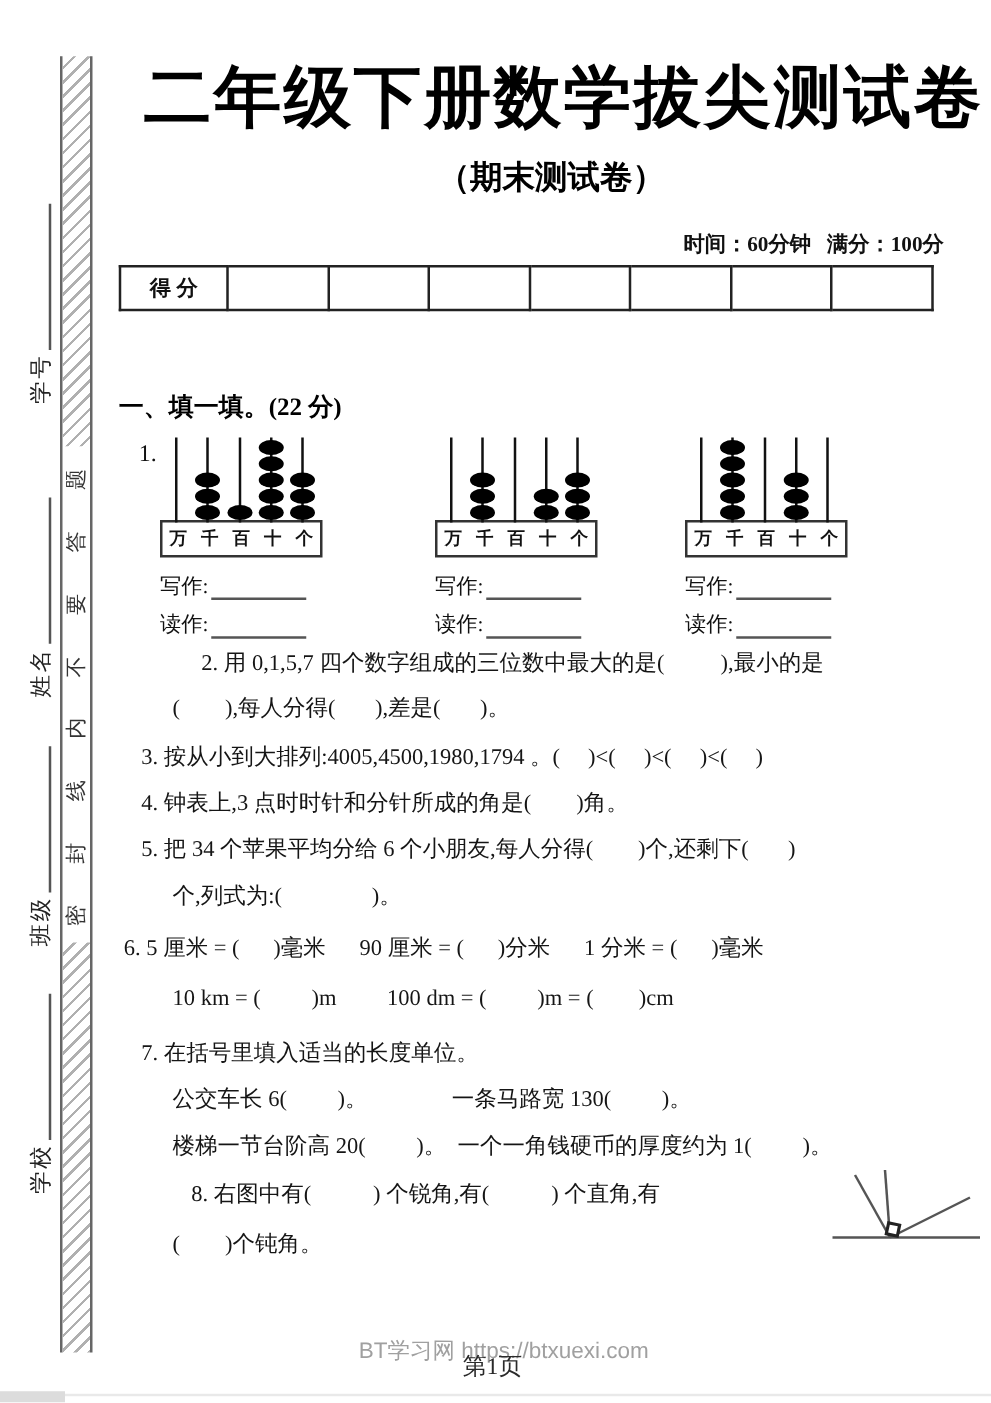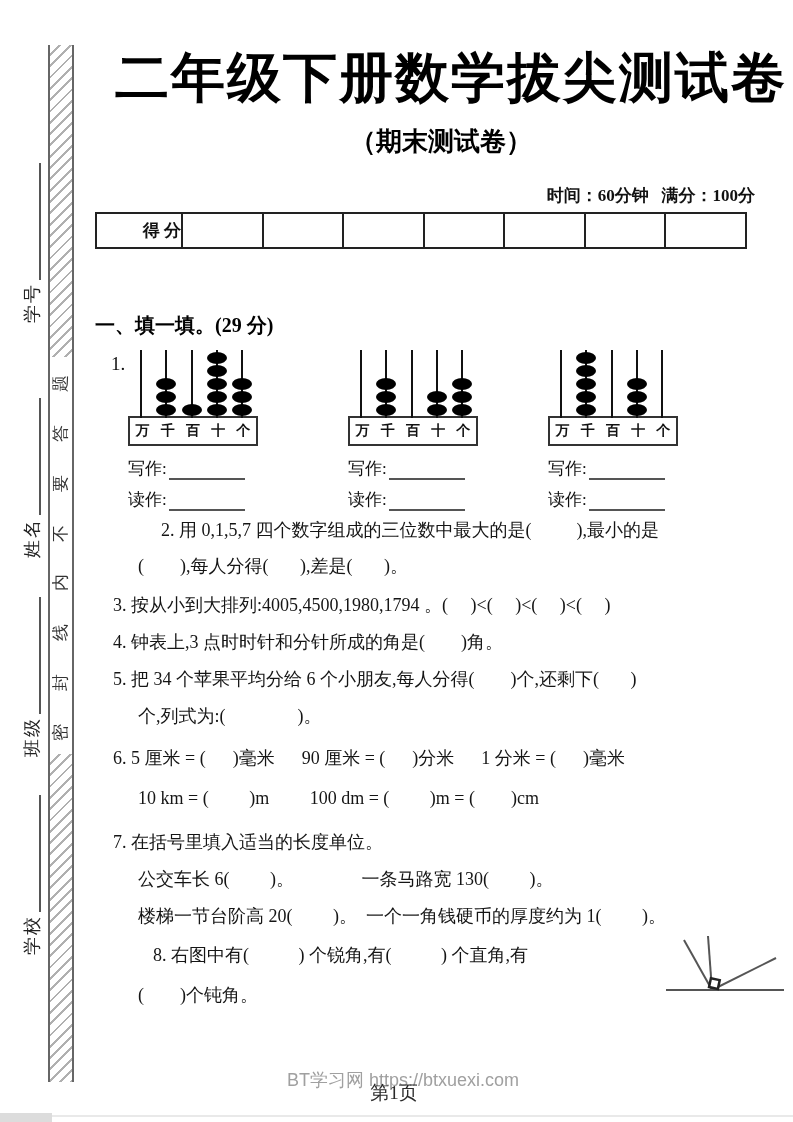--- a/index.html
+++ b/index.html
@@ -26,21 +26,21 @@
       font-size:26px;font-weight:900;color:#000;white-space:nowrap;}
   .meta{position:absolute;left:0;top:184px;width:660px;text-align:right;
       font-size:17px;font-weight:bold;color:#111;white-space:pre;}
   
   .score-table{position:absolute;left:0;top:212px;width:652px;border-collapse:collapse;
       table-layout:fixed;}
   .score-table col.c0{width:86px;}
   .score-table th,.score-table td{border:2px solid #222;font-size:17px;font-weight:bold;
       text-align:center;padding:0;color:#111;}
   .score-table tr.r1 th{height:29px;}
-  .score-table tr.r2 th,.score-table tr.r2 td{height:33px;text-align:right;}
+  .score-table tr.r2 th,.score-table tr.r2 td{height:33px;}
   
   .sec-head{position:absolute;left:0;top:312px;font-size:20px;font-weight:bold;color:#000;white-space:pre;}
   .qnum1{position:absolute;left:16px;top:353px;font-size:19px;}
   .qline{position:absolute;font-size:18px;line-height:24px;white-space:pre;color:#151515;}
   
   .abacus{position:absolute;top:350px;width:130px;}
   .rods{position:relative;height:66px;}
   .rod{position:absolute;top:0;width:2px;height:68px;background:#111;}
   .bead{position:absolute;width:20px;height:12px;background:#000;border-radius:50%;}
   .frame{width:126px;height:26px;border:2px solid #333;display:flex;
@@ -117,21 +117,21 @@
         <td></td>
         <td></td>
         <td></td>
         <td></td>
         <td></td>
         <td></td>
       </tr>
     </tbody>
       </table>
 
-    <div class="sec-head">一、填一填。(29 分)</div>
+    <div class="sec-head">一、填一填。(22 分)</div>
     <div class="qnum1">1.</div>
 
     <div class="abacus" style="left:33px;">
       <div class="rods">
           <div class="rod" style="left: 12px;"></div>
           <div class="rod" style="left: 37px;"></div>
           <div class="bead" style="left: 28px; bottom: 0px;"></div>
           <div class="bead" style="left: 28px; bottom: 13px;"></div>
           <div class="bead" style="left: 28px; bottom: 26px;"></div>
           <div class="rod" style="left: 63px;"></div>
@@ -227,21 +227,21 @@
         <span class="wr-line"></span>
       </div>
     </div>
 
     <div class="qline" style="left:18px;top:518px;margin-left:48px;">2. 用 0,1,5,7 四个数字组成的三位数中最大的是(          ),最小的是</div>
     <div class="qline" style="left:43px;top:554px;">(        ),每人分得(       ),差是(       )。</div>
     <div class="qline" style="left:18px;top:593px;">3. 按从小到大排列:4005,4500,1980,1794 。(     )&lt;(     )&lt;(     )&lt;(     )</div>
     <div class="qline" style="left:18px;top:630px;">4. 钟表上,3 点时时针和分针所成的角是(        )角。</div>
     <div class="qline" style="left:18px;top:667px;">5. 把 34 个苹果平均分给 6 个小朋友,每人分得(        )个,还剩下(       )</div>
     <div class="qline" style="left:43px;top:704px;text-align:right;">个,列式为:(                )。</div>
-    <div class="qline" style="left:18px;top:746px;">6. 5 厘米 = (      )毫米      90 厘米 = (      )分米      1 分米 = (      )毫米</div>
+    <div class="qline" style="left:4px;top:746px;">6. 5 厘米 = (      )毫米      90 厘米 = (      )分米      1 分米 = (      )毫米</div>
     <div class="qline" style="left:43px;top:786px;">10 km = (         )m         100 dm = (         )m = (        )cm</div>
     <div class="qline" style="left:18px;top:830px;">7. 在括号里填入适当的长度单位。</div>
     <div class="qline" style="left:43px;top:867px;">公交车长 6(         )。               一条马路宽 130(         )。</div>
     <div class="qline" style="left:43px;top:904px;">楼梯一节台阶高 20(         )。  一个一角钱硬币的厚度约为 1(         )。</div>
     <div class="qline" style="left:18px;top:943px;margin-left:40px;">8. 右图中有(           ) 个锐角,有(           ) 个直角,有</div>
     <div class="qline" style="left:43px;top:983px;">(        )个钝角。</div>
   </div>
 
   <svg class="angle-fig" width="132" height="78">
     <line x1="8" y1="62" x2="126" y2="62" stroke="#555" stroke-width="2"></line>

